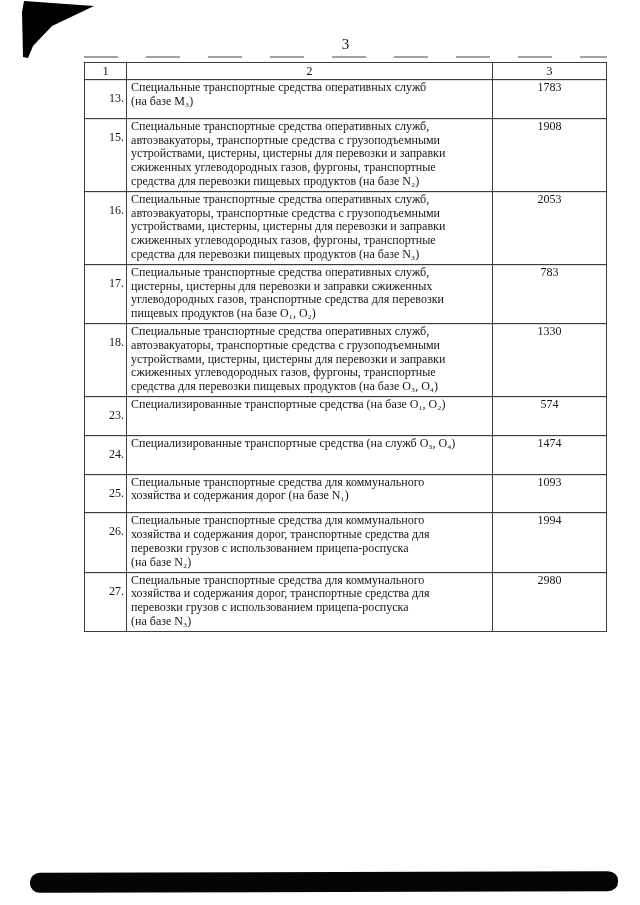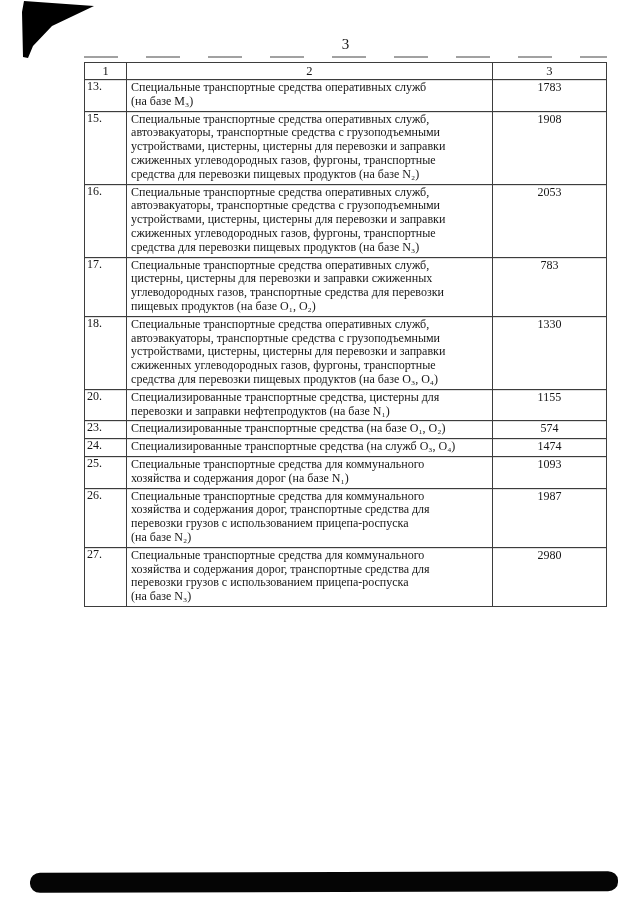--- a/index.html
+++ b/index.html
@@ -77,22 +77,22 @@
     line-height: 16px;
     padding: 0;
     text-align: center;
     vertical-align: middle;
     font-size: 12.5px;
   }
   .col-num  { width: 42px; }
   .col-desc { width: 365px; }
   .col-val  { width: 114px; }
   td.cell-num {
-    text-align: left;
-    padding: 0 2px;
+    text-align: right;
+    padding: 12px 2px;
   }
   td.cell-desc {
     padding: 1px 4px 2px 4px;
     white-space: pre-line;
   }
   td.cell-val {
     text-align: center;
     padding: 1px 2px;
   }
 </style>
@@ -162,26 +162,20 @@
     <td class="cell-num">18.</td>
     <td class="cell-desc">Специальные транспортные средства оперативных служб,
 автоэвакуаторы, транспортные средства с грузоподъемными
 устройствами, цистерны, цистерны для перевозки и заправки
 сжиженных углеводородных газов, фургоны, транспортные
 средства для перевозки пищевых продуктов (на базе O₃, O₄)</td>
     <td class="cell-val">1330</td>
   </tr>
 
 
-  <tr>
-    <td class="cell-num">20.</td>
-    <td class="cell-desc">Специализированные транспортные средства, цистерны для
-перевозки и заправки нефтепродуктов (на базе N₁)</td>
-    <td class="cell-val">1155</td>
-  </tr>
 
 
 
   <tr>
     <td class="cell-num">23.</td>
     <td class="cell-desc">Специализированные транспортные средства (на базе O₁, O₂)</td>
     <td class="cell-val">574</td>
   </tr>
 
   <tr>
@@ -196,21 +190,21 @@
 хозяйства и содержания дорог (на базе N₁)</td>
     <td class="cell-val">1093</td>
   </tr>
 
   <tr>
     <td class="cell-num">26.</td>
     <td class="cell-desc">Специальные транспортные средства для коммунального
 хозяйства и содержания дорог, транспортные средства для
 перевозки грузов с использованием прицепа-роспуска
 (на базе N₂)</td>
-    <td class="cell-val">1987</td>
+    <td class="cell-val">1994</td>
   </tr>
 
   <tr>
     <td class="cell-num">27.</td>
     <td class="cell-desc">Специальные транспортные средства для коммунального
 хозяйства и содержания дорог, транспортные средства для
 перевозки грузов с использованием прицепа-роспуска
 (на базе N₃)</td>
     <td class="cell-val">2980</td>
   </tr>

